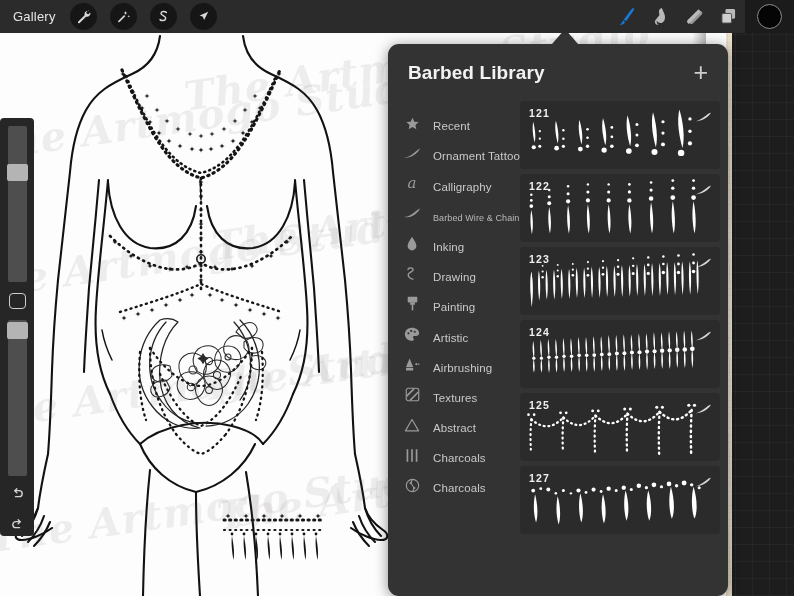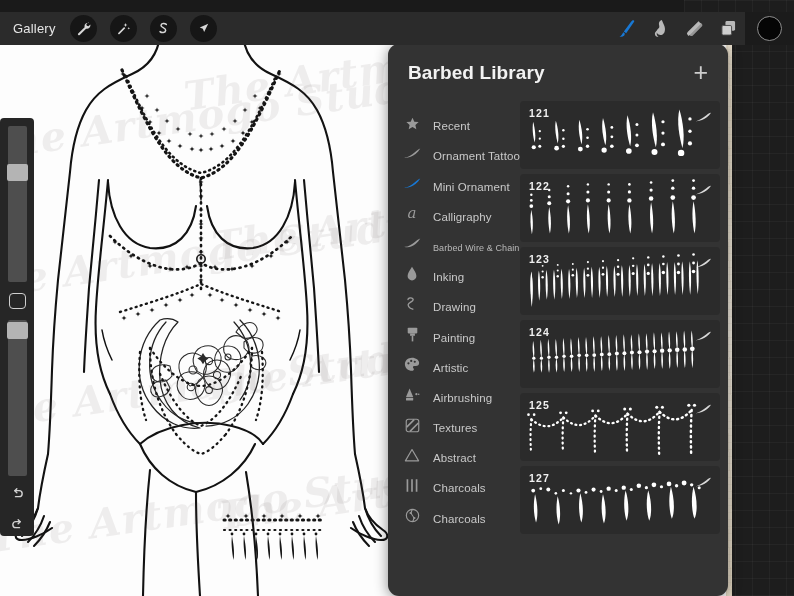--- a/index.html
+++ b/index.html
@@ -49,21 +49,21 @@
     font-family: "DejaVu Serif", serif;
     font-weight: 700;
     color: rgba(80,70,70,0.085);
     white-space: nowrap;
     letter-spacing: 1px;
     font-style: italic;
   }
 
   
   .toolbar {
-    position: absolute; top: 12px; left: 0; width: 794px; height: 33px;
+    position: absolute; top: 0; left: 0; width: 794px; height: 33px;
     background: #2b2b2b;
     display: flex; align-items: center;
     z-index: 40;
   }
   .gallery-btn {
     color: #e6e6e6; font-size: 13px; margin-left: 13px; margin-right: 14px;
     letter-spacing: .2px;
   }
   .tool-circle {
     width: 27px; height: 27px; border-radius: 50%;
@@ -513,28 +513,20 @@
 
         <div class="cat-row">
           <span class="cat-ico">
             <svg width="19" height="13" viewBox="0 0 24 16" fill="currentColor">
                 <path d="M1.5 13.5C6 13 11 10 15 6.5c2-1.7 4-3.6 6.8-4.8-1.6 2.8-3.6 5.1-6 7C12 11.6 7 13.8 1.5 13.5Z"></path>
               </svg>
           </span>
           <span class="cat-label">Ornament Tattoo</span>
         </div>
 
-        <div class="cat-row">
-          <span class="cat-ico active">
-            <svg width="19" height="13" viewBox="0 0 24 16" fill="currentColor">
-                <path d="M1.5 13.5C6 13 11 10 15 6.5c2-1.7 4-3.6 6.8-4.8-1.6 2.8-3.6 5.1-6 7C12 11.6 7 13.8 1.5 13.5Z"></path>
-              </svg>
-          </span>
-          <span class="cat-label">Mini Ornament</span>
-        </div>
 
         <div class="cat-row">
           <span class="cat-ico">
             <span style="font-family:'DejaVu Serif',serif;font-style:italic;font-size:15px;line-height:1;">a</span>
           </span>
           <span class="cat-label">Calligraphy</span>
         </div>
 
 
         <div class="cat-row">

